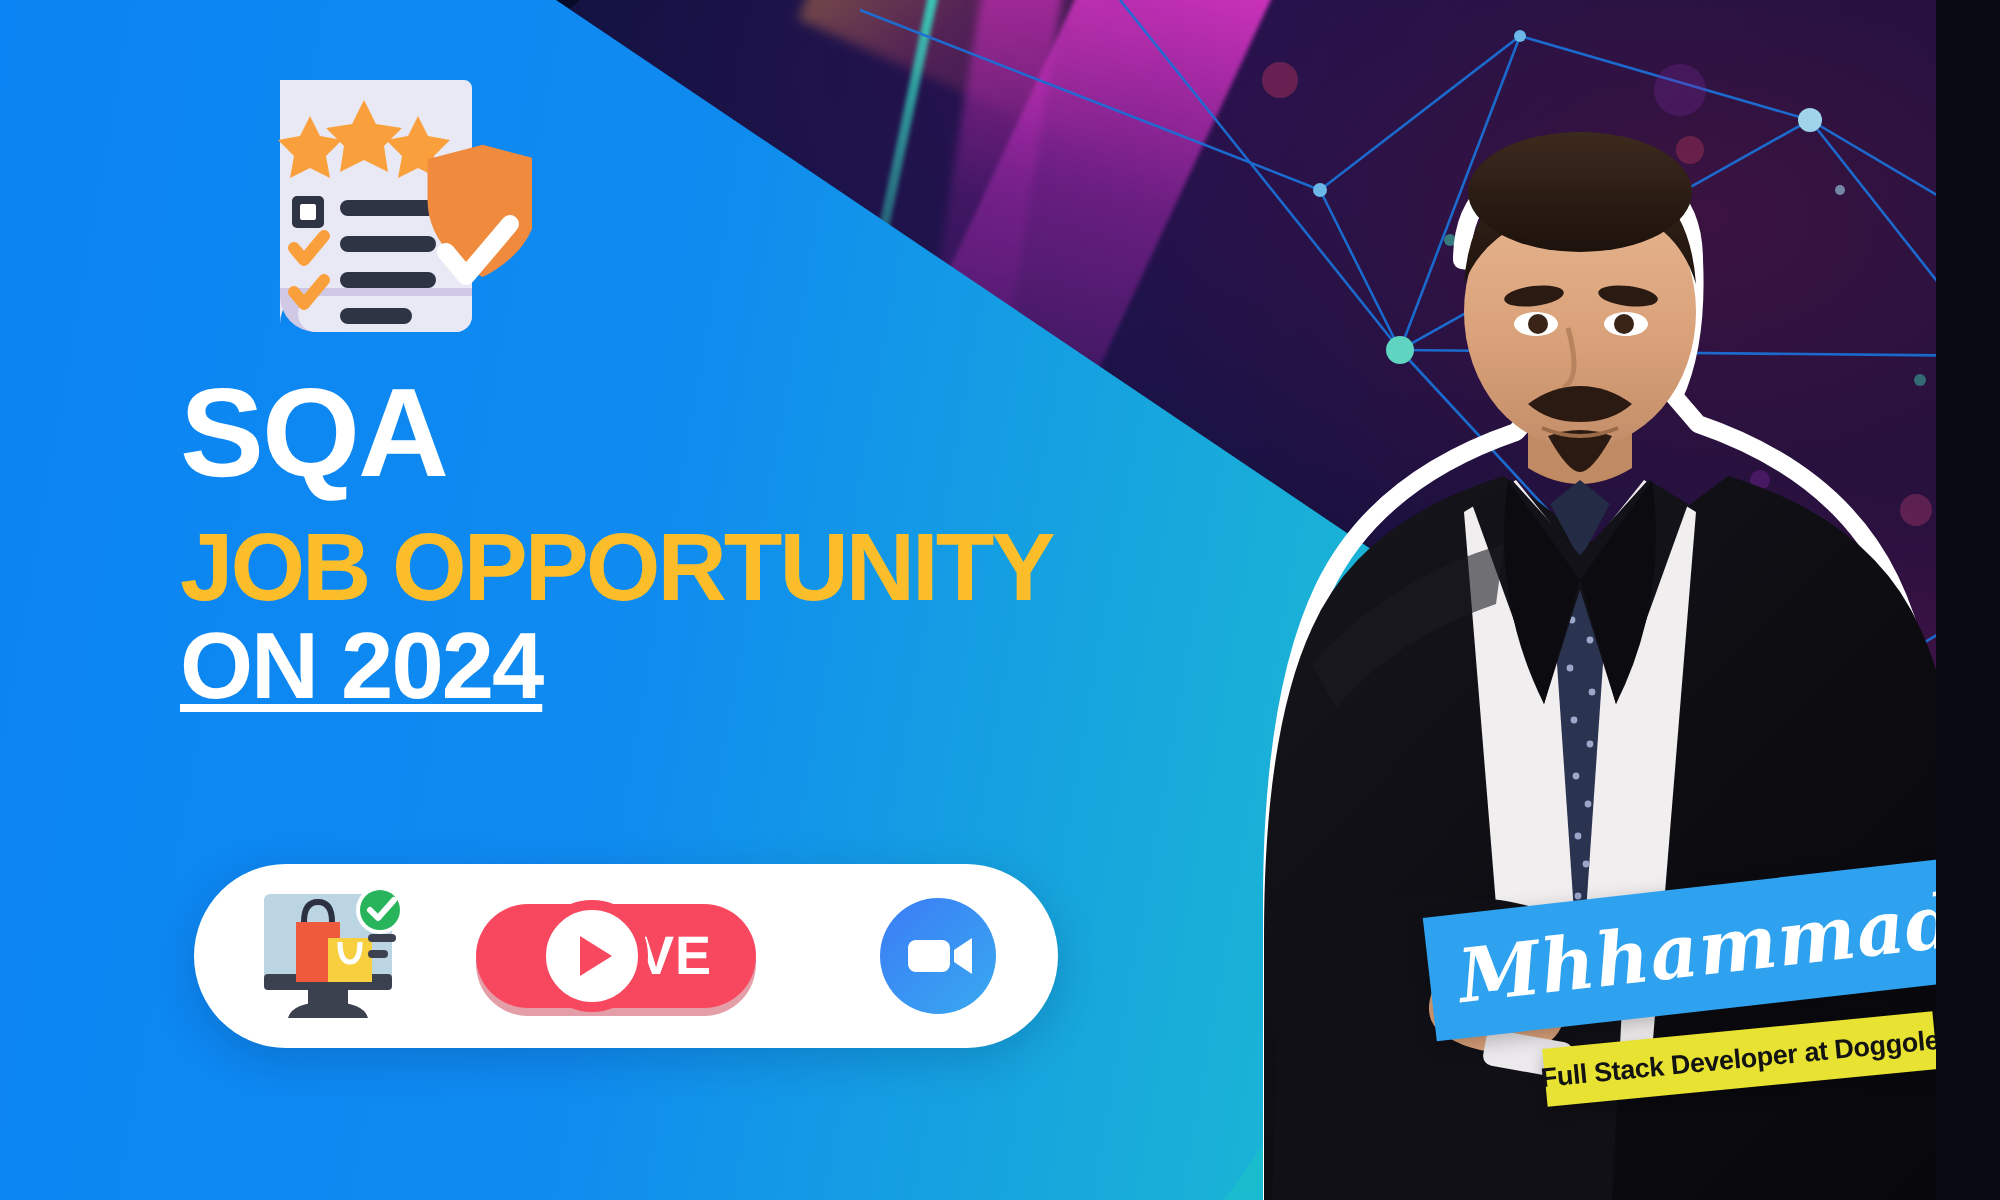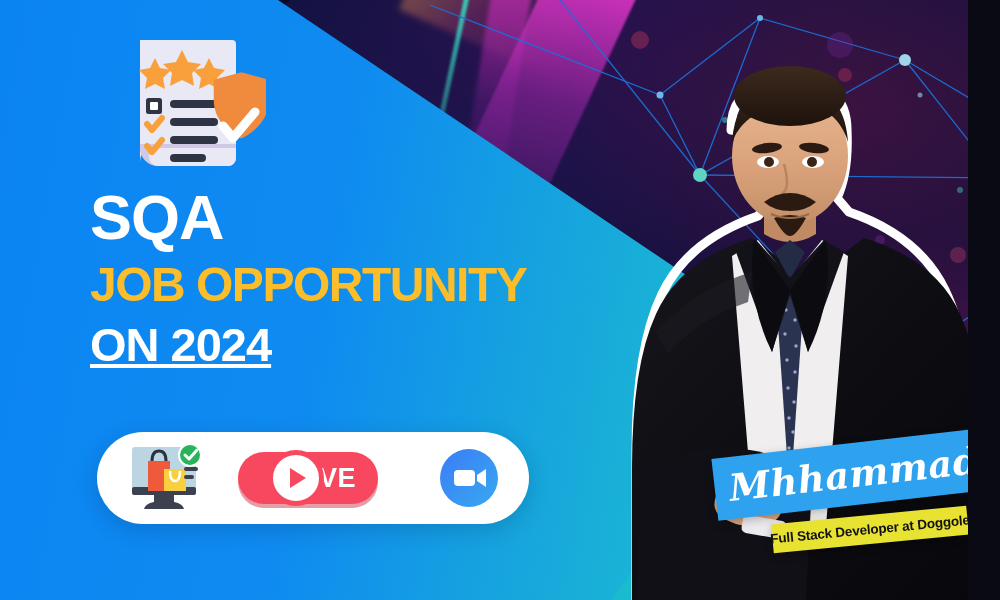--- a/index.html
+++ b/index.html
@@ -98,21 +98,21 @@
   
   .headline { position: absolute; left: 90px; top: 186px; width: 540px; }
   .h-line {
     font-weight: 800;
     letter-spacing: -1px;
     line-height: 1.0;
     text-transform: uppercase;
     white-space: nowrap;
   }
   .h1 { font-size: 63px; color: #ffffff; margin-bottom: 12px; }
-  .h2 { font-size: 48px; color: #fbbd2a; margin-bottom: 12px; letter-spacing: -1.5px; }
+  .h2 { font-size: 48px; color: #fbbd2a; margin-bottom: 0; letter-spacing: -1.5px; }
   .h3 { font-size: 47px; color: #ffffff; letter-spacing: -1px; text-decoration: underline; }
 
   
   .pill {
     position: absolute; left: 97px; top: 432px;
     width: 432px; height: 92px;
     background: #ffffff;
     border-radius: 46px;
     display: flex;
     align-items: center;

